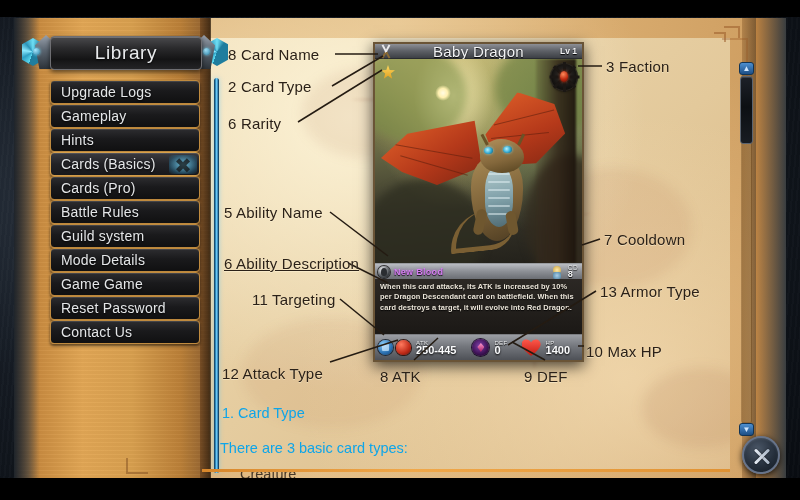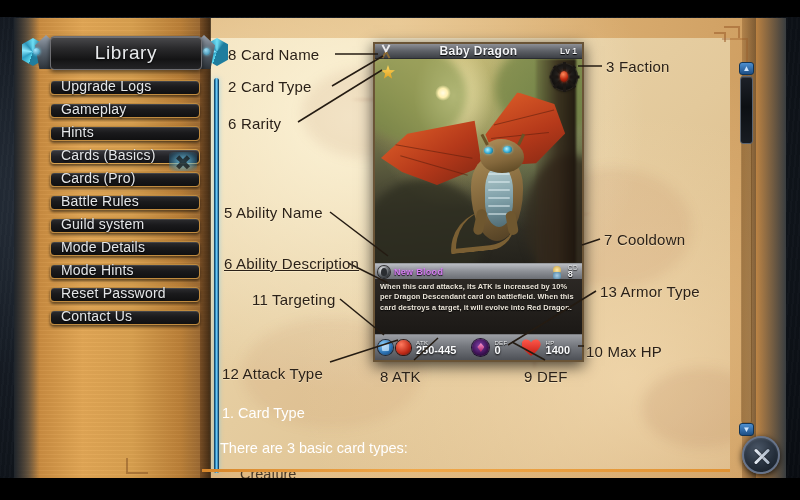--- a/index.html
+++ b/index.html
@@ -111,25 +111,25 @@
   .orn-left{ left:-26px; }
   .orn-left .fan{ left:-2px; }
   .orn-left .blade{ left:11px; }
   .orn-right{ left:144px; }
   .orn-right .fan{ left:12px; }
   .orn-right .blade{ left:-1px; }
 
   
   .menu{ position:absolute; left:36px; top:62px; width:150px; z-index:11; }
   .menu-btn{
-    position:relative; height:15px; margin-bottom:8px; border-radius:4px;
+    position:relative; height:24px; border-radius:4px;
     background:linear-gradient(180deg,#2d2d30 0%, #1a1a1c 45%, #101011 100%);
     border:1px solid #c08b3f;
     box-shadow: inset 0 1px 0 rgba(255,255,255,.12), 0 2px 3px rgba(0,0,0,.55);
-    display:flex; align-items:flex-end; padding-left:10px; cursor:pointer;
+    display:flex; align-items:center; padding-left:10px; cursor:pointer;
   }
   .menu-btn span{
     color:#e4e6e8; font-size:14px; letter-spacing:.2px;
     text-shadow:0 1px 2px rgba(0,0,0,.9); white-space:nowrap;
   }
   .menu-btn.sel{
     background:linear-gradient(180deg,#3b3b40 0%, #222226 50%, #18181b 100%);
     border-color:#d7a14d;
   }
   .sel-glow{
@@ -155,21 +155,21 @@
     background:#111; border:2px solid #6a5436;
     box-shadow:0 4px 14px rgba(0,0,0,.7);
   }
   .card-head{
     position:relative; height:15px;
     background:linear-gradient(180deg,#8d8f95 0%, #5d6066 50%, #3d4045 100%);
     display:flex; align-items:center; justify-content:center;
     border-bottom:1px solid #2a2c30;
   }
   .card-name{
-    color:#f2f3f5; font-size:12px; font-weight:bold; letter-spacing:.3px;
+    color:#f2f3f5; font-size:15px; font-weight:normal; letter-spacing:.3px;
     text-shadow:0 1px 1px #000;
   }
   .card-lv{
     position:absolute; right:5px; top:2px; color:#f2f3f5; font-size:8.5px; font-weight:bold;
     text-shadow:0 1px 1px #000;
   }
   .swords{ position:absolute; left:4px; top:0px; width:16px; height:15px; }
   .swords i{
     position:absolute; left:6px; top:0; width:2px; height:15px;
     background:linear-gradient(180deg,#e8e8ea 0 55%, #8a6a33 55% 100%);
@@ -359,21 +359,21 @@
 
   
   .anno{
     position:absolute; color:#2b2118; font-size:15px; letter-spacing:.2px;
     white-space:nowrap; z-index:30;
     text-shadow:0 1px 0 rgba(255,245,215,.5);
   }
   svg.leads{ position:absolute; left:0; top:0; width:800px; height:500px; z-index:25; pointer-events:none; }
 
   
-  .body-text{ position:absolute; color:#ffffff; font-size:14.5px; z-index:30; white-space:nowrap; }
+  .body-text{ position:absolute; color:#0ea5e9; font-size:14.5px; z-index:30; white-space:nowrap; }
 
   
   .sb{ position:absolute; right:46px; top:62px; width:15px; height:374px; z-index:35; }
   .sb-track{
     position:absolute; left:2px; top:13px; width:11px; height:348px;
     background:linear-gradient(90deg, rgba(120,85,40,.35), rgba(200,160,100,.25));
     border:1px solid rgba(110,75,35,.4); border-radius:2px;
   }
   .sb-thumb{
     position:absolute; left:1px; top:14px; width:13px; height:68px; border-radius:3px;
@@ -485,21 +485,21 @@
         <div class="menu-btn">
           <span>Battle Rules</span>
         </div>
         <div class="menu-btn">
           <span>Guild system</span>
         </div>
         <div class="menu-btn">
           <span>Mode Details</span>
         </div>
         <div class="menu-btn">
-          <span>Mode Hints</span>
+          <span>Game Game</span>
         </div>
         <div class="menu-btn">
           <span>Reset Password</span>
         </div>
         <div class="menu-btn">
           <span>Contact Us</span>
         </div>
       </div>
 
     <div class="blue-rod"></div>

